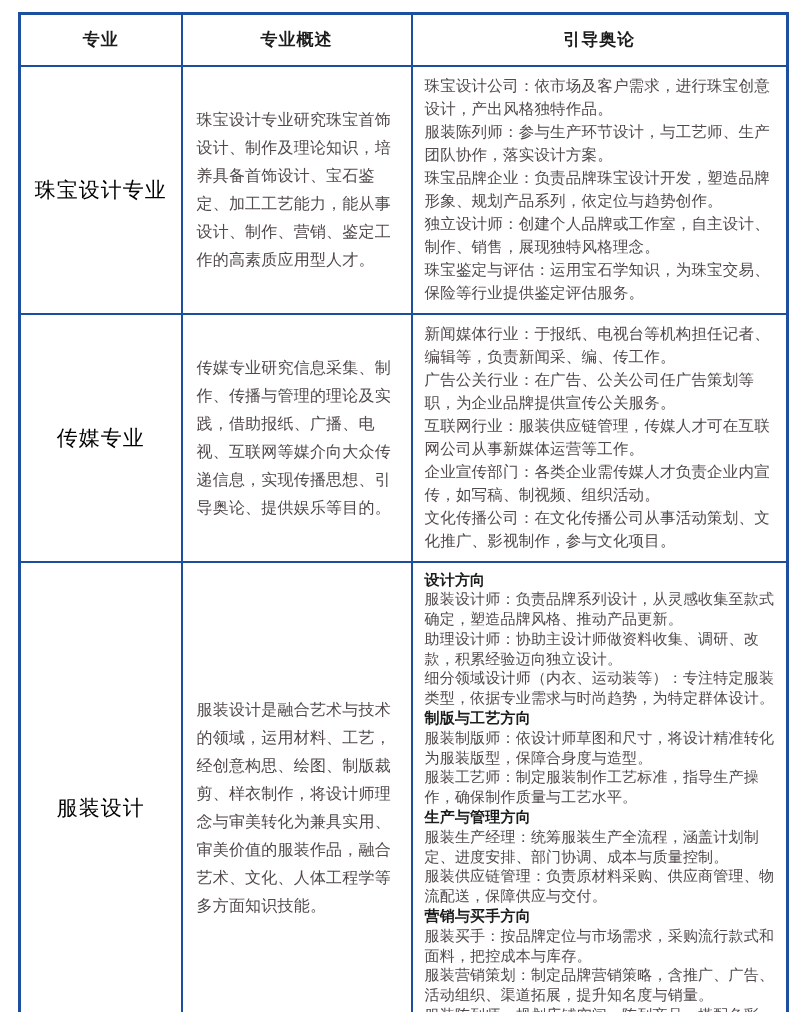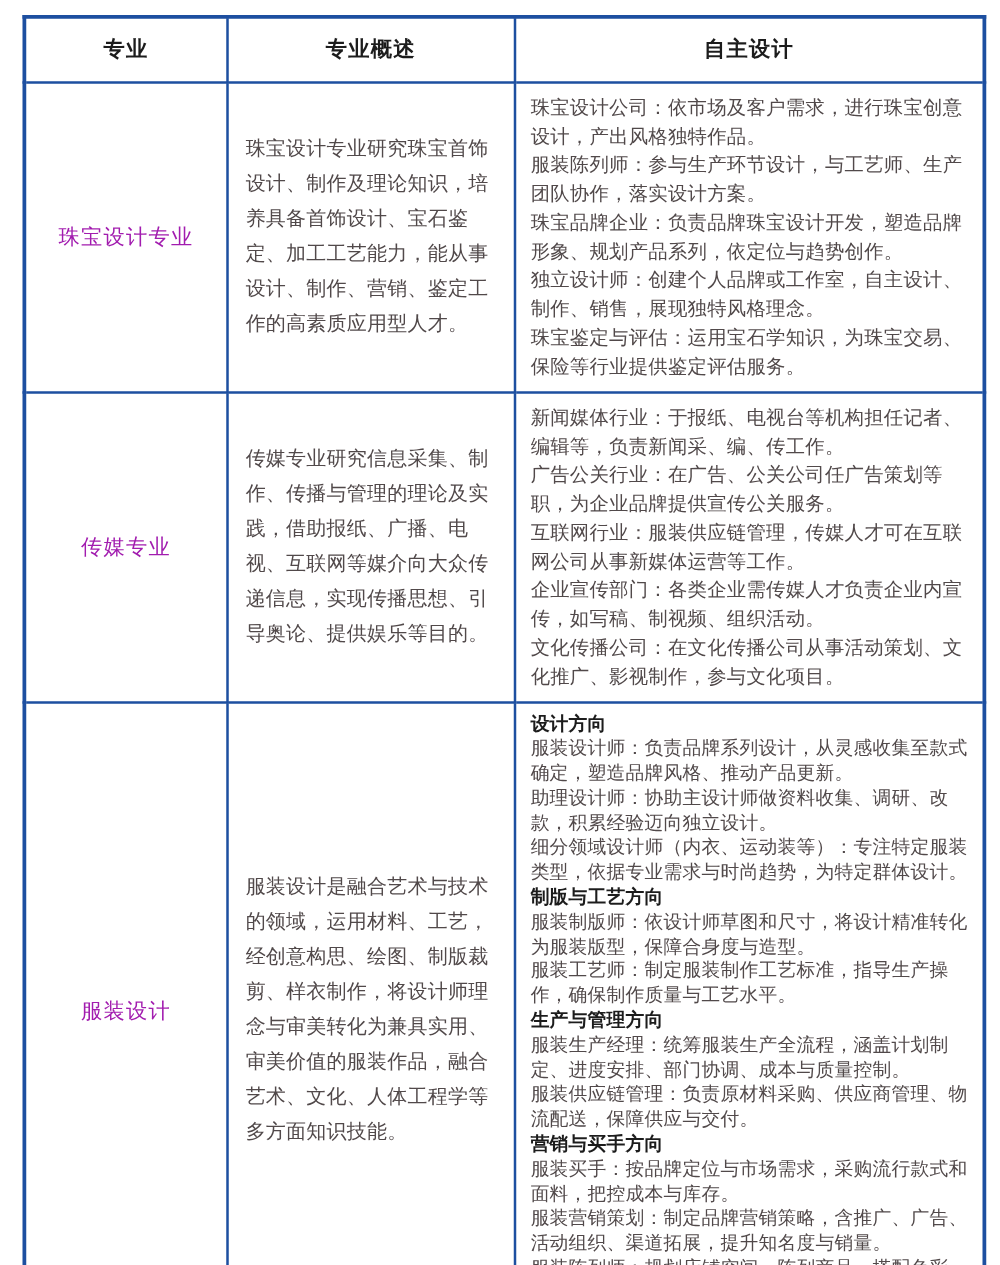--- a/index.html
+++ b/index.html
@@ -21,23 +21,23 @@
     border:2px solid var(--blue);
   }
   table.majors-table{border:3px solid var(--blue);}
   col.c1{width:162px;} col.c2{width:230px;} col.c3{width:376px;}
   th{
     height:52px;font-size:17px;font-weight:bold;color:var(--dark);
     text-align:center;vertical-align:middle;letter-spacing:1px;
   }
   td{vertical-align:middle;color:var(--text);}
   td.major-cell{
-    text-align:center;font-size:17px;color:#a21caf;letter-spacing:1px;
+    text-align:center;font-size:21px;color:#000000;letter-spacing:1px;
   }
-  td.overview-cell{padding:10px 14px;font-family:Liberation Serif, serif;}
+  td.overview-cell{padding:10px 14px;}
   .overview-text{
     font-size:16px;line-height:28px;color:var(--text);
     text-align:left;letter-spacing:0.2px;
   }
   td.careers-cell{padding:8px 4px 8px 12px;vertical-align:middle;}
   .careers-list p{
     font-size:15.5px;line-height:23px;color:var(--text);letter-spacing:0.2px;
   }
   tr.row-fashion .careers-list p{
     font-size:15px;line-height:19.8px;font-family:Liberation Serif, serif;
@@ -56,21 +56,21 @@
   <table class="majors-table">
     <colgroup>
         <col class="c1">
         <col class="c2">
         <col class="c3">
       </colgroup>
     <thead>
       <tr>
         <th>专业</th>
         <th>专业概述</th>
-        <th>自主设计</th>
+        <th>引导奥论</th>
       </tr>
     </thead>
     <tbody>
       <tr class="row-jewelry">
         <td class="major-cell">珠宝设计专业</td>
         <td class="overview-cell">
           <div class="overview-text">珠宝设计专业研究珠宝首饰设计、制作及理论知识，培养具备首饰设计、宝石鉴定、加工工艺能力，能从事设计、制作、营销、鉴定工作的高素质应用型人才。</div>
         </td>
         <td class="careers-cell">
           <div class="careers-list">

